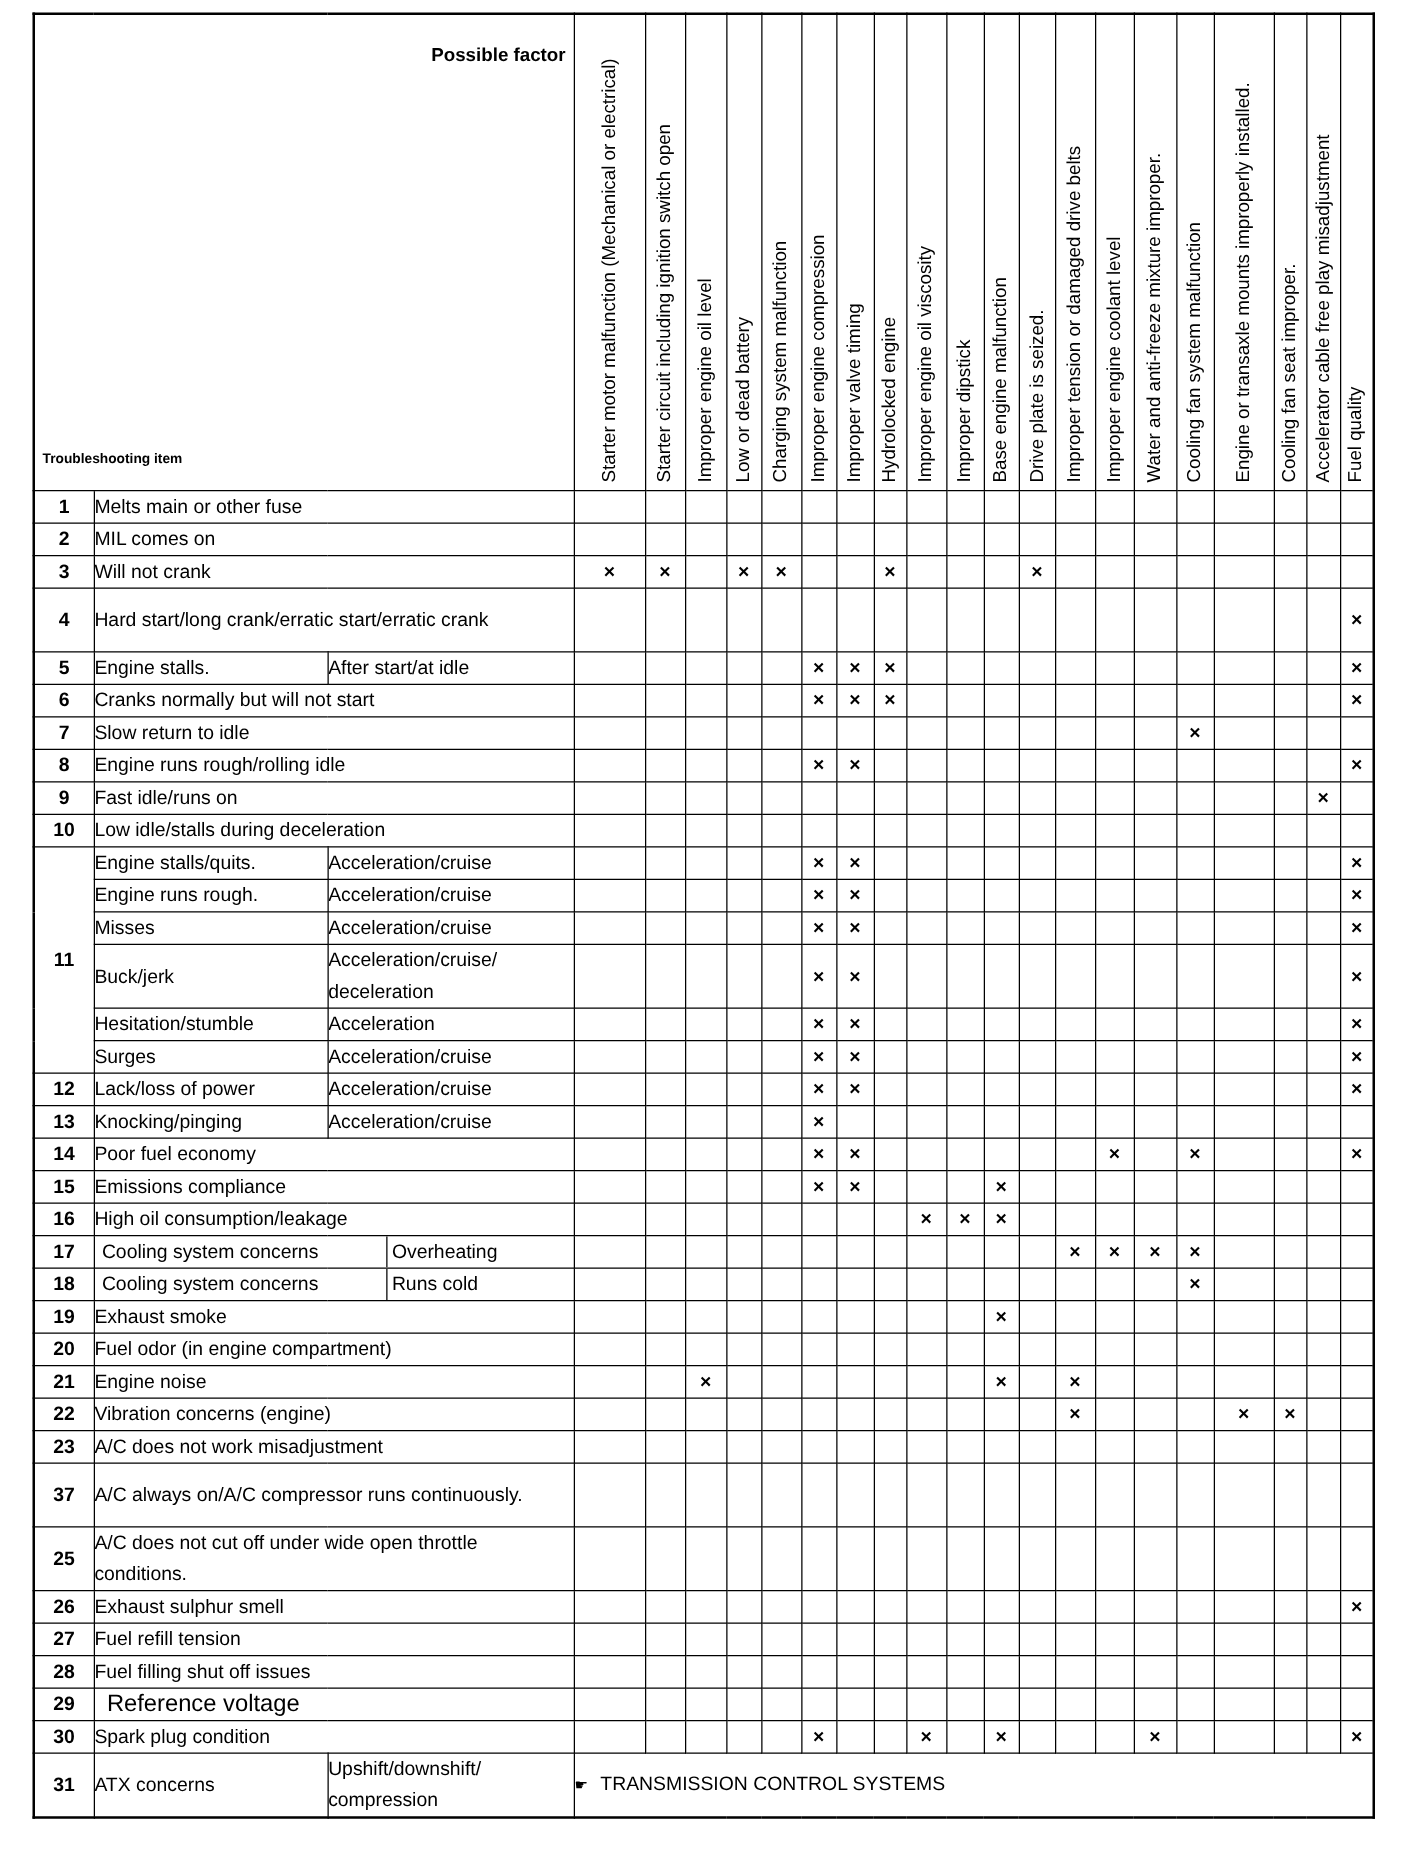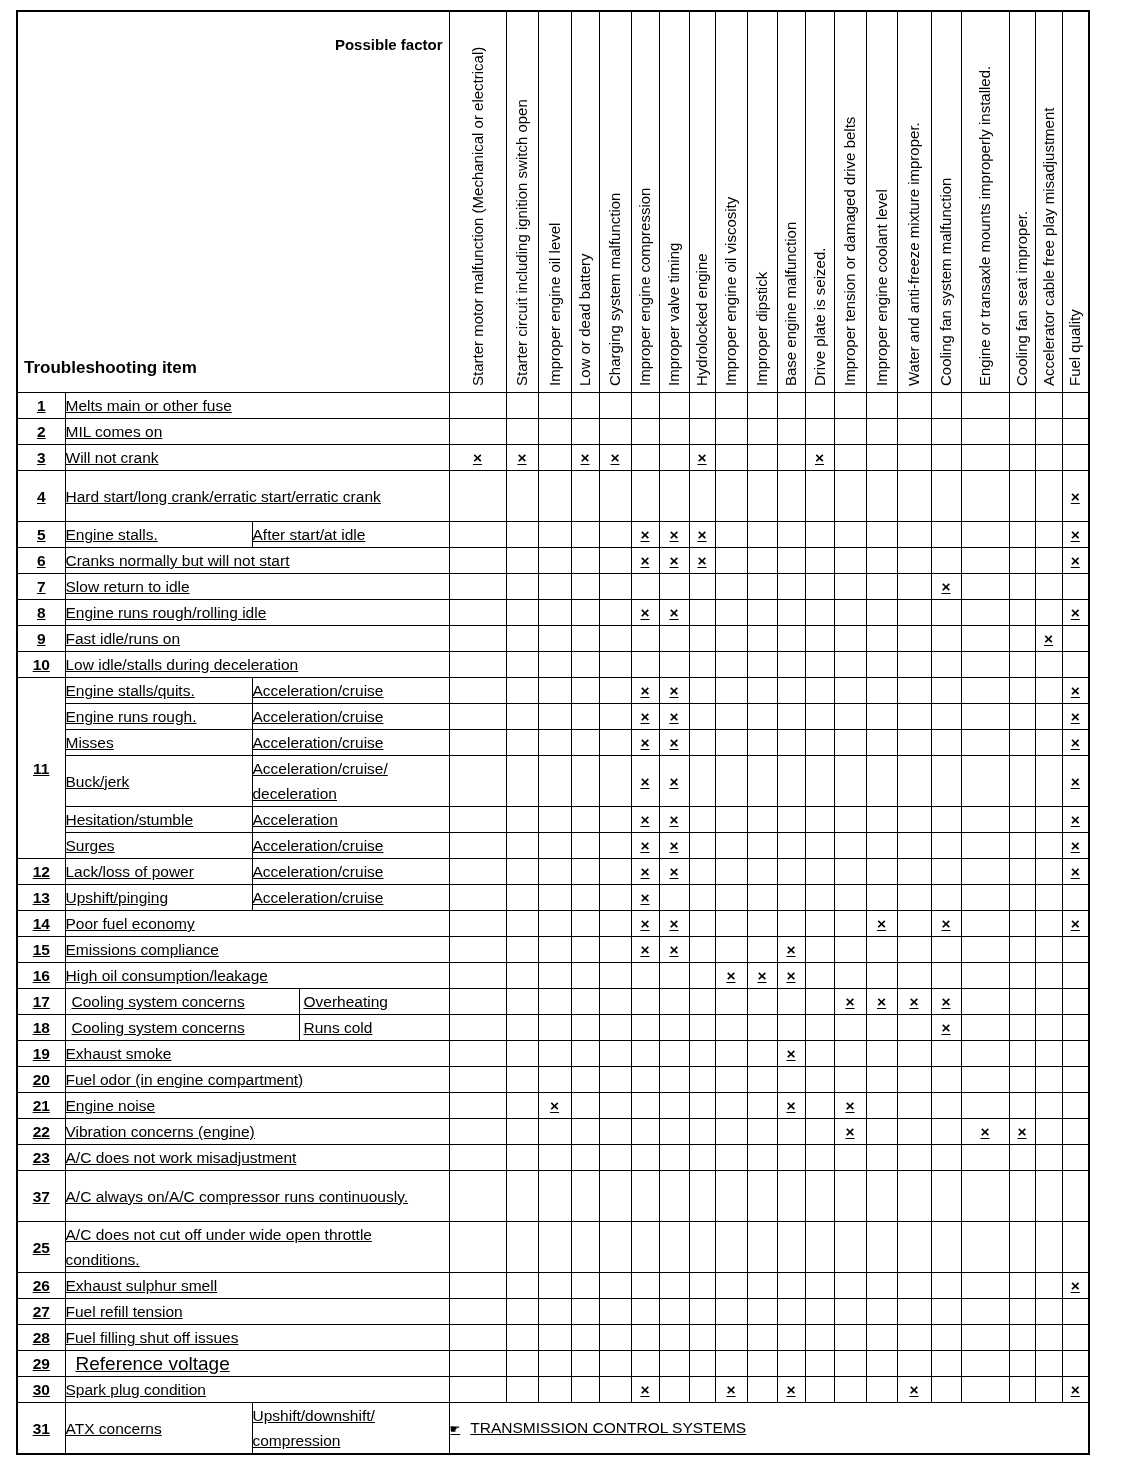--- a/index.html
+++ b/index.html
@@ -1,34 +1,33 @@
 <!DOCTYPE html>
 <html><head>
 <meta charset="utf-8">
 <style>
   html, body { margin: 0; padding: 0; background: #ffffff; }
   body { width: 1136px; height: 1482px; position: relative; font-family: "Liberation Sans", sans-serif; color: #000; }
   table.chart {
-    position: absolute; left: 16px; top: 10px;
+    position: absolute; left: 26px; top: 10px;
     border-collapse: collapse; table-layout: fixed;
     width: 1072px;
     border: 2.5px solid #000;
-    text-decoration: underline;
   }
   table.chart td, table.chart th {
     border: 1.5px solid #000;
     padding: 0;
     font-size: 15.5px;
     line-height: 25px;
     vertical-align: middle;
     overflow: hidden;
   }
   .corner { position: relative; height: 380px; vertical-align: top; }
   .corner .pf { position: absolute; right: 6px; top: 20px; font-weight: bold; font-size: 15px; }
-  .corner .ti { position: absolute; left: 6px; bottom: 12px; font-weight: bold; font-size: 17px; }
+  .corner .ti { position: absolute; left: 6px; bottom: 12px; font-weight: bold; font-size: 11px; }
   th.factor { height: 380px; position: relative; font-weight: normal; }
   th.factor .vt {
     position: absolute; left: 50%; bottom: 6px;
     transform-origin: left bottom;
     transform: rotate(-90deg) translateY(50%);
     white-space: normal; text-align: left;
     width: 370px; font-size: 15px; line-height: 24px;
   }
   th.factor .vt.one { white-space: nowrap; }
   td.num { text-align: center; font-weight: bold; font-size: 15px; }
@@ -544,21 +543,21 @@
         <td class="mark"></td>
         <td class="mark"></td>
         <td class="mark"></td>
         <td class="mark"></td>
         <td class="mark"></td>
         <td class="mark"></td>
         <td class="mark">×</td>
       </tr>
       <tr class="h1">
         <td class="num">13</td>
-        <td class="item">Upshift/pinging</td>
+        <td class="item">Knocking/pinging</td>
         <td class="sub">Acceleration/cruise</td>
         <td class="mark"></td>
         <td class="mark"></td>
         <td class="mark"></td>
         <td class="mark"></td>
         <td class="mark"></td>
         <td class="mark">×</td>
         <td class="mark"></td>
         <td class="mark"></td>
         <td class="mark"></td>

